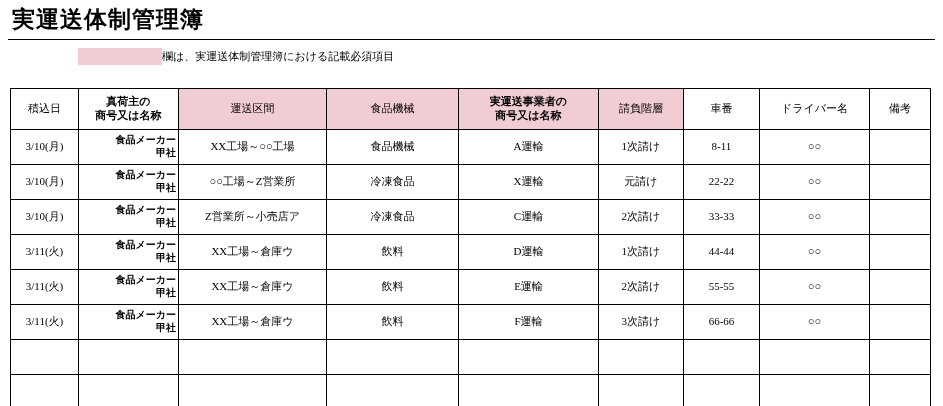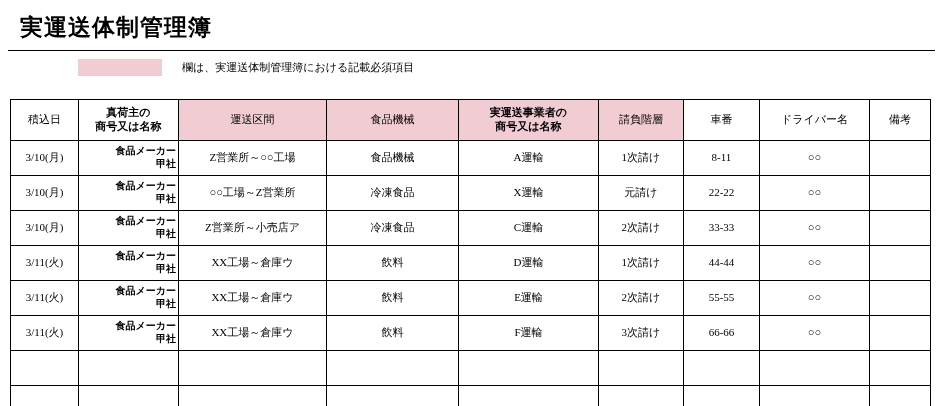--- a/index.html
+++ b/index.html
@@ -19,21 +19,21 @@
     width: 943px;
     height: 406px;
     box-sizing: border-box;
   }
   .doc-title {
     font-family: "Liberation Serif", serif;
     font-size: 23px;
     font-weight: bold;
     letter-spacing: 1px;
     padding: 6px 0 0 12px;
-    margin: 8px;
+    margin: 0;
     line-height: 1.2;
   }
   .title-rule {
     border: none;
     border-top: 1px solid #000;
     margin: 5px 8px 0 8px;
   }
   .note-row {
     display: flex;
     align-items: center;
@@ -42,21 +42,21 @@
     font-family: "Liberation Serif", serif;
   }
   .note-swatch {
     width: 82px;
     height: 15px;
     background: #f2ccd3;
     border: 1px solid #f2ccd3;
     display: inline-block;
   }
   .note-text {
-    margin-left: 20px;
+    margin-left: 0;
     white-space: nowrap;
   }
   table.ledger {
     border-collapse: collapse;
     margin: 16px 8px 0 10px;
     width: 920px;
     table-layout: fixed;
   }
   table.ledger th, table.ledger td {
     border: 1px solid #000000;
@@ -135,21 +135,21 @@
         <th>備考</th>
       </tr>
     </thead>
     <tbody>
       <tr>
         <td>3/10(月)</td>
         <td>
           <span class="stack small-jp">食品メーカー</span>
           <span class="stack small-jp">甲社</span>
         </td>
-        <td>Z営業所～○○工場</td>
+        <td>XX工場～○○工場</td>
         <td>食品機械</td>
         <td>A運輸</td>
         <td>1次請け</td>
         <td>8-11</td>
         <td>○○</td>
         <td></td>
       </tr>
       <tr>
         <td>3/10(月)</td>
         <td>

